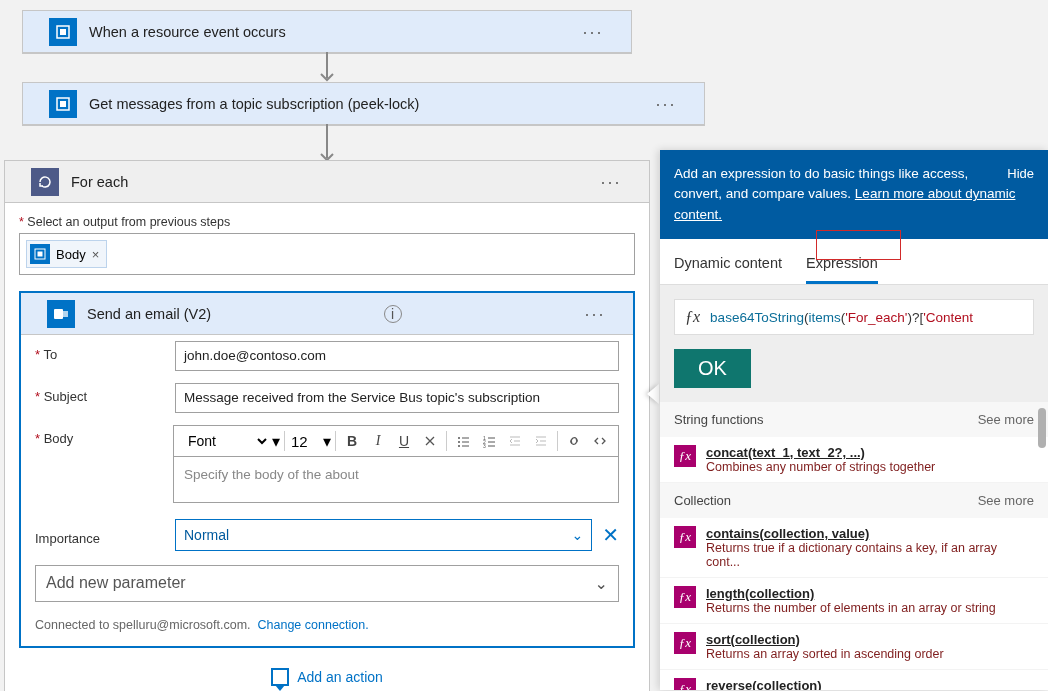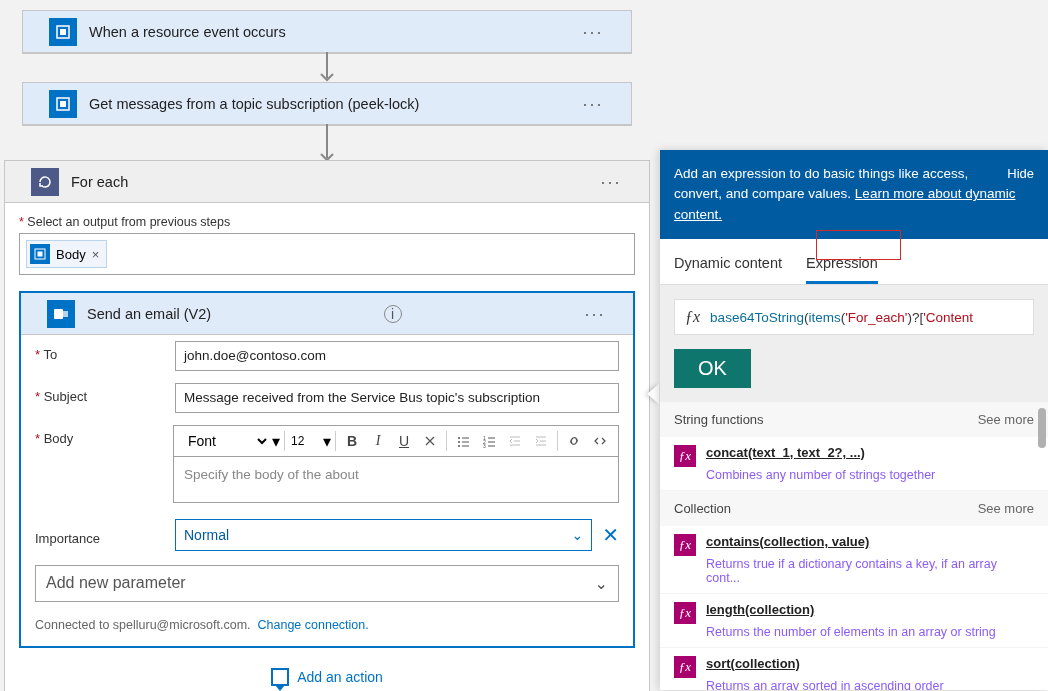--- a/index.html
+++ b/index.html
@@ -28,21 +28,21 @@
   .field-row { display:flex; align-items:flex-start; padding:6px 14px; }
   .field-lbl { width:140px; font-size:13px; color:#333; padding-top:6px; }
   .field-lbl.req::before { content:"* "; color:#b10e1e; }
   .field-inp { flex:1; border:1px solid #a0a0a0; padding:6px 8px; font-size:13.5px; color:#222; background:#fff; min-height:30px; }
   .dyn-link { text-align:right; font-size:12.5px; color:#0072c6; padding:2px 14px 4px; }
   .dyn-link .pl { display:inline-block; background:#0072c6; color:#fff; width:14px; height:14px; text-align:center; line-height:14px; font-size:12px; margin-left:4px; }
   .toolbar { display:flex; align-items:center; border:1px solid #a0a0a0; height:32px; padding:0 6px; gap:2px; }
   .toolbar .sep { width:1px; height:20px; background:#ccc; margin:0 2px; }
   .tb-btn { width:24px; height:24px; display:flex; align-items:center; justify-content:center; font-size:14px; color:#444; }
   .font-sel { border:none; font-size:14px; padding:2px 4px; background:transparent; width:90px;}
-  .size-sel { border:none; font-size:12px; padding:2px 2px; background:transparent; width:32px;}
+  .size-sel { border:none; font-size:15px; padding:2px 2px; background:transparent; width:32px;}
   .body-ed { border:1px solid #a0a0a0; border-top:none; padding:10px; font-size:13.5px; color:#888; min-height:46px;}
   .importance-row { display:flex; align-items:center; padding:10px 14px; }
   .imp-sel { flex:1; border:1px solid #0072c6; padding:6px 8px; font-size:14px; color:#005a9e; display:flex; justify-content:space-between; align-items:center; min-height:32px;}
   .imp-x { color:#0072c6; font-size:20px; margin-left:10px; }
   .param-sel { margin:4px 14px 10px; border:1px solid #a0a0a0; padding:8px 10px; font-size:16px; display:flex; justify-content:space-between; color:#555;}
   .conn-line { padding:6px 14px 14px; font-size:12.5px; color:#666; }
   .conn-line a { color:#0072c6; text-decoration:none;margin-top:12px; }
   .add-action { text-align:center; color:#0072c6; font-size:14px; padding:20px 0; display:flex; justify-content:center; align-items:center;}
   .add-action .ai { width:18px; height:18px; border:2px solid #0072c6; position:relative; margin-right:8px;}
   .add-action .ai::before { content:""; position:absolute; bottom:-7px; left:50%; transform:translateX(-50%); width:0;height:0;border-left:5px solid transparent;border-right:5px solid transparent;border-top:6px solid #0072c6;}
@@ -65,21 +65,21 @@
   .expr-input .str { color:#b10e1e;}
   .ok-btn { background:#0f766e; color:#fff; border:none; padding:8px 24px; font-size:20px; margin-top:14px;}
   .func-scroll { position:relative; overflow-y:auto; flex:1;}
   .scroll-thumb { position:absolute; right:2px; top:6px; width:8px; height:40px; background:#b0b0b0; border-radius:4px;}
   .func-sec { display:flex; justify-content:space-between; padding:10px 14px; background:#f7f7f7; font-size:13px; color:#444;}
   .func-sec .more { color:#666;}
   .func-item { display:flex; padding:8px 14px; gap:10px; border-bottom:1px solid #f3f3f3;}
   .func-item .fic { width:22px; height:22px; background:#a8006d; color:#fff; font-style:italic; font-family:serif; text-align:center; line-height:22px; font-size:13px; flex-shrink:0;}
   .func-item .ftxt { font-size:13px;}
   .func-item .fname { font-weight:600; color:#222;text-decoration:underline;}
-  .func-item .fdesc { color:#8b5cf6; font-size:12.5px;margin-top:8px;}
+  .func-item .fdesc { color:#7f1d1d; font-size:12.5px;}
   .callout-arrow { position:absolute; top:384px; left:647px; width:0; height:0; border-top:10px solid transparent; border-bottom:10px solid transparent; border-right:12px solid #fff; filter:drop-shadow(-2px 0 2px rgba(0,0,0,.2));}
 </style>
 </head>
 <body>
 
 <div class="canvas">
 
   <div class="card" style="left:22px; top:10px; width:610px;">
     <div class="card-hdr blue">
       <div class="hdr-icon">
@@ -91,21 +91,21 @@
       <div class="hdr-title">When a resource event occurs</div>
       <div class="hdr-dots">···</div>
     </div>
   </div>
 
   <div class="arrow" style="top:52px;left:327px;"><svg width="20" height="34">
         <line x1="10" y1="0" x2="10" y2="26"></line>
         <polyline points="4,22 10,28 16,22"></polyline>
       </svg></div>
 
-  <div class="card" style="left:22px; top:82px; width:610px;">
+  <div class="card" style="left:22px; top:82px; width:683px;">
     <div class="card-hdr blue">
       <div class="hdr-icon">
           <svg viewBox="0 0 16 16">
             <rect x="2" y="2" width="12" height="12" fill="none" stroke="#fff" stroke-width="1.5"></rect>
             <rect x="5" y="5" width="6" height="6" fill="#fff"></rect>
           </svg>
         </div>
       <div class="hdr-title">Get messages from a topic subscription (peek-lock)</div>
       <div class="hdr-dots">···</div>
     </div>

